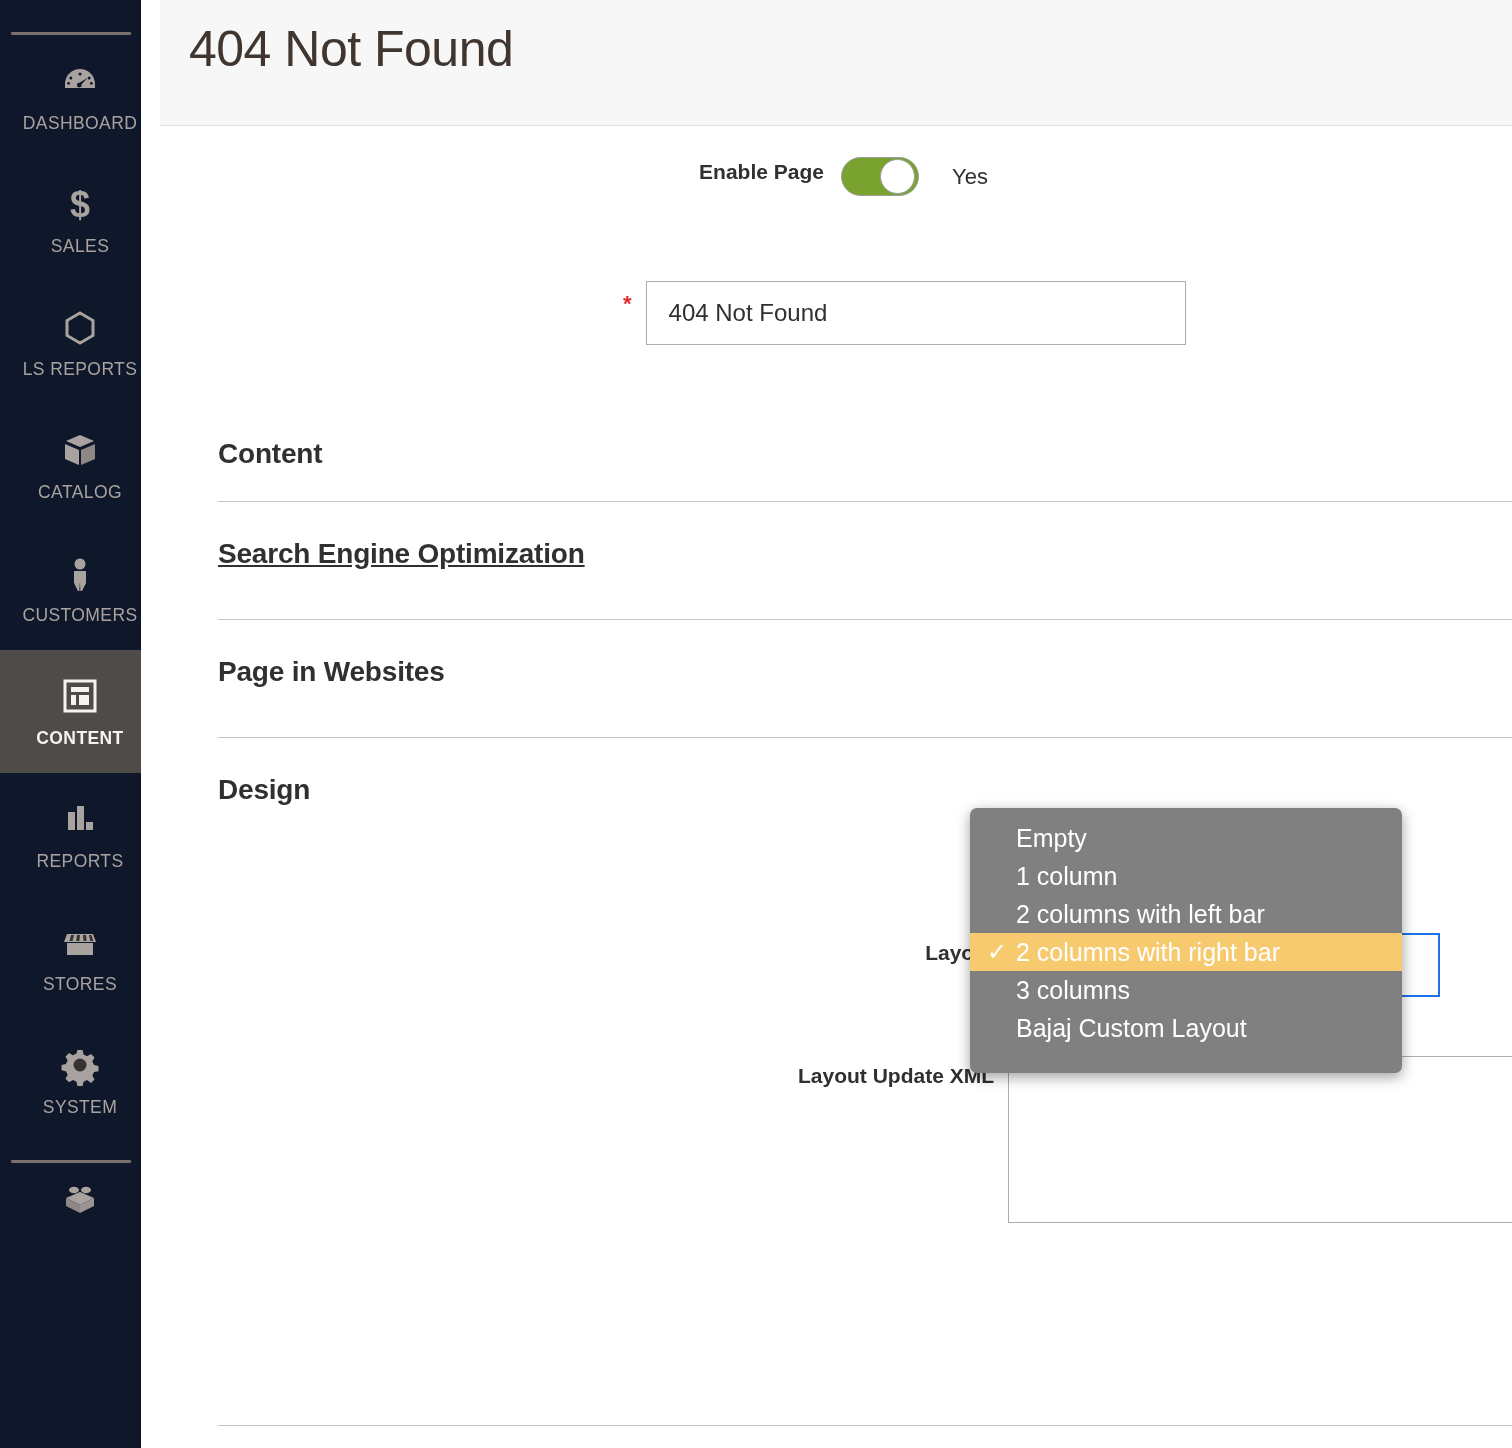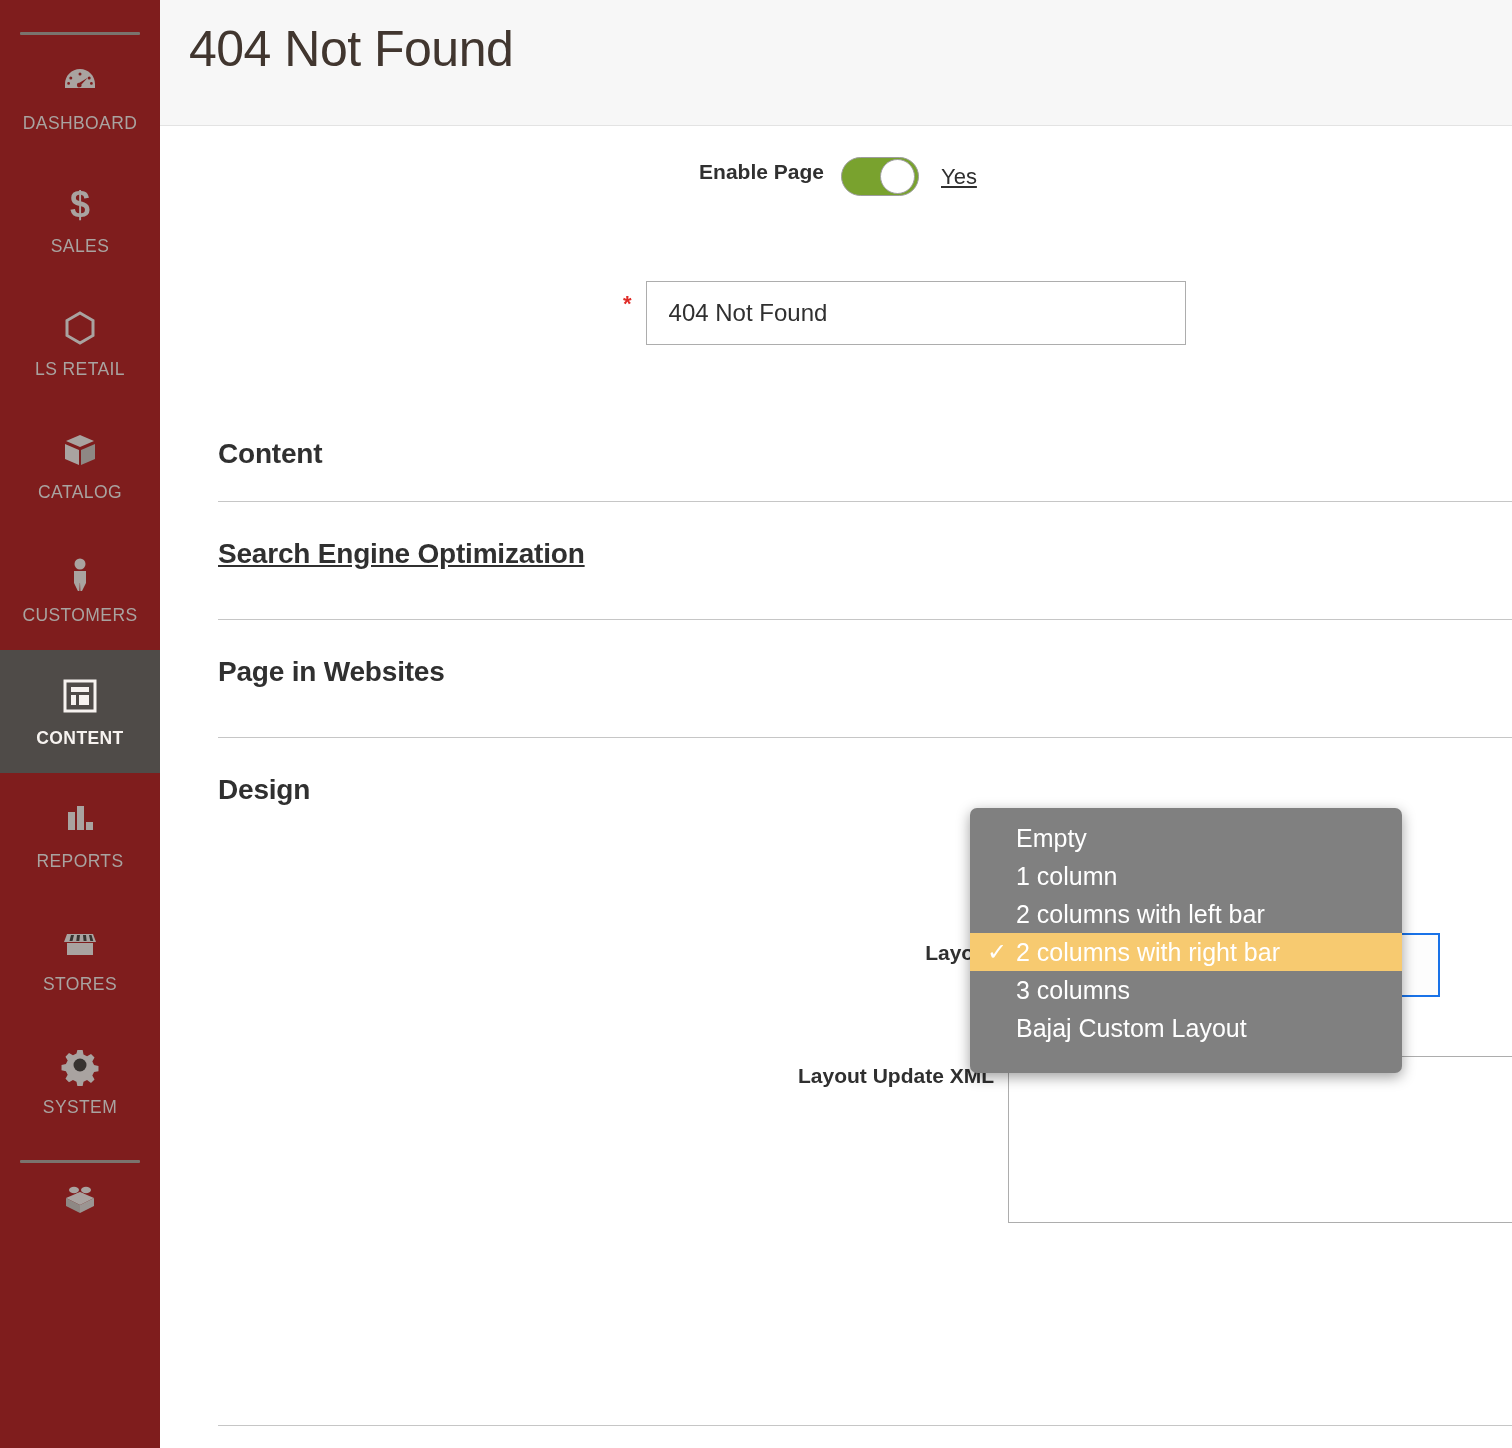--- a/index.html
+++ b/index.html
@@ -7,22 +7,22 @@
     width: 1512px; height: 1448px;
     background: #ffffff;
     font-family: "Liberation Sans", sans-serif;
     overflow: hidden;
   }
   .app { position: relative; width: 1512px; height: 1448px; }
 
   
   .sidebar {
     position: absolute; left: 0; top: 0;
-    width: 160px; height: 1448px;
-    background: #7f1d1d;
+    width: 141px; height: 1448px;
+    background: #0f172a;
     overflow: hidden;
   }
   .sb-divider {
     width: 120px; height: 3px; background: #7a736d;
     margin: 32px auto 0 auto; border-radius: 1px;
   }
   .sb-divider.bottom { margin-top: 18px; }
   .sb-item {
     position: relative;
     width: 160px; height: 123px;
@@ -85,21 +85,21 @@
     border: 1px solid #9d9d9d; margin-left: 17px;
     cursor: pointer; flex: none;
   }
   .toggle .knob {
     position: absolute; left: 38px; top: 1px;
     width: 35px; height: 35px; border-radius: 50%;
     background: #ffffff; border: 1px solid #9d9d9d;
   }
   .toggle-text {
     font-size: 22px; color: #303030; font-weight: 400;
-    margin-left: 22px; line-height: 39px; text-decoration: underline;
+    margin-left: 33px; line-height: 39px;
   }
 
   
   #row-page-title { left: 449px; top: 155px; width: 1000px; }
   #row-page-title .field-label { width: 215px; line-height: 46px; }
   #row-page-title .required-star { margin-left: 14px; line-height: 46px; }
   .text-input {
     margin-left: 14px;
     width: 540px; height: 64px;
     border: 1px solid #adadad; background: #ffffff;
@@ -214,21 +214,21 @@
       </span>
       <span class="sb-label">SALES</span>
     </div>
 
     <div class="sb-item">
       <span class="sb-icon">
         <svg viewBox="0 0 44 44">
             <path fill="none" stroke="#a9a3a0" stroke-width="3" d="M22 8 35 15.5v15L22 38 9 30.5v-15z"></path>
           </svg>
       </span>
-      <span class="sb-label">LS RETAIL</span>
+      <span class="sb-label">LS REPORTS</span>
     </div>
 
     <div class="sb-item">
       <span class="sb-icon">
         <svg viewBox="0 0 44 44">
             <path fill="#a9a3a0" d="M22 7 8 13l14 6 14-6z"></path>
             <path fill="#a9a3a0" d="M7 16v15l14 6V22z"></path>
             <path fill="#8e8884" d="M37 16v15l-14 6V22z"></path>
           </svg>
       </span>

